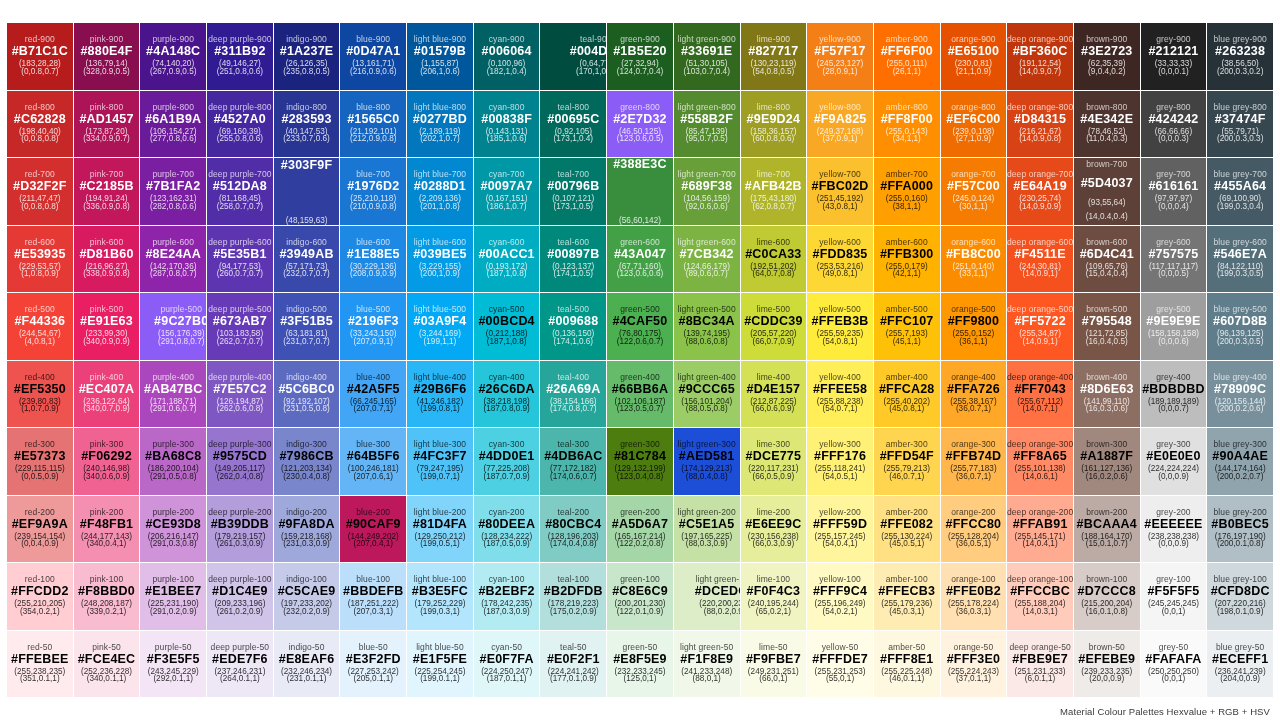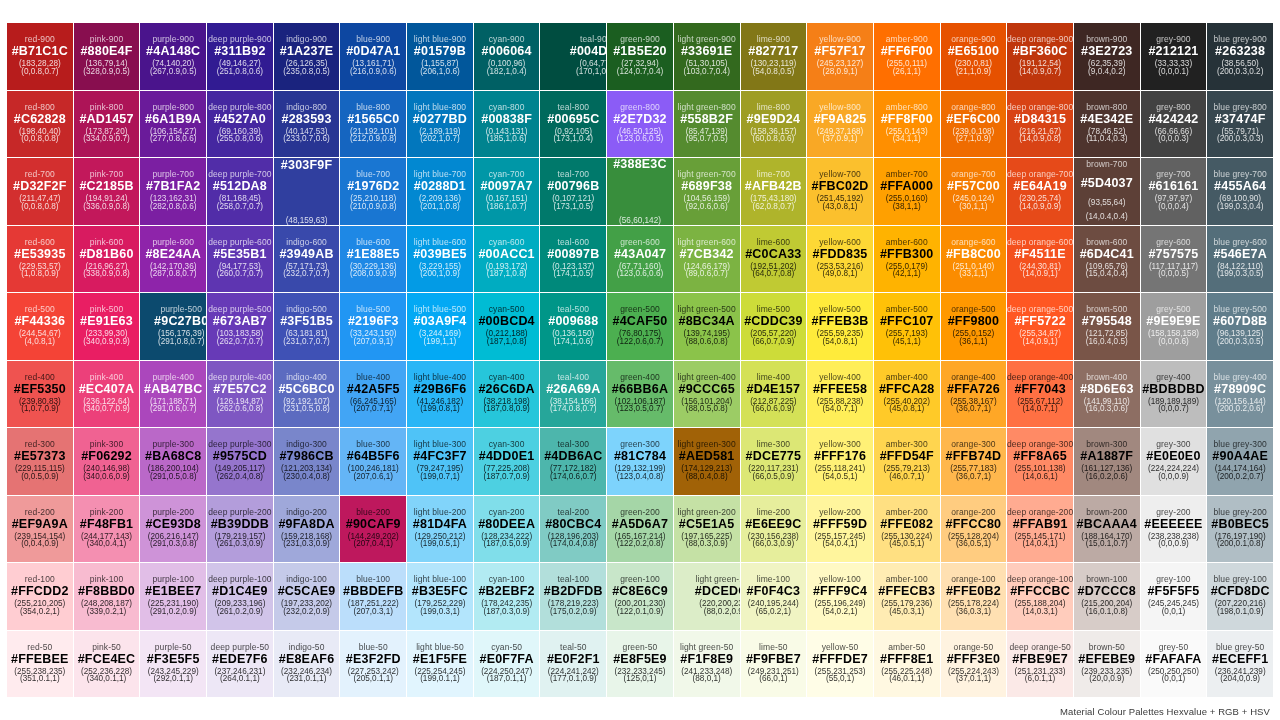--- a/index.html
+++ b/index.html
@@ -535,21 +535,21 @@
         <div class="hex">#F44336</div>
         <div class="rgb">(244,54,67)</div>
         <div class="hsv">(4,0.8,1)</div>
       </div>
       <div class="cell dark" style="background: rgb(233, 30, 99);">
         <div class="name">pink-500</div>
         <div class="hex">#E91E63</div>
         <div class="rgb">(233,99,30)</div>
         <div class="hsv">(340,0.9,0.9)</div>
       </div>
-      <div class="cell dark" style="background: #0c4a6e; padding-left: 16px;">
+      <div class="cell dark" style="background: #8b5cf6; padding-left: 16px;">
         <div class="name">purple-500</div>
         <div class="hex">#9C27B0</div>
         <div class="rgb">(156,176,39)</div>
         <div class="hsv">(291,0.8,0.7)</div>
       </div>
       <div class="cell dark" style="background: rgb(103, 58, 183);">
         <div class="name">deep purple-500</div>
         <div class="hex">#673AB7</div>
         <div class="rgb">(103,183,58)</div>
         <div class="hsv">(262,0.7,0.7)</div>
@@ -805,27 +805,27 @@
         <div class="hex">#4DD0E1</div>
         <div class="rgb">(77,225,208)</div>
         <div class="hsv">(187,0.7,0.9)</div>
       </div>
       <div class="cell light" style="background: rgb(77, 182, 172);">
         <div class="name">teal-300</div>
         <div class="hex">#4DB6AC</div>
         <div class="rgb">(77,172,182)</div>
         <div class="hsv">(174,0.6,0.7)</div>
       </div>
-      <div class="cell light" style="background: #7dd3fc;">
+      <div class="cell light" style="background: #4d7c0f;">
         <div class="name">green-300</div>
         <div class="hex">#81C784</div>
         <div class="rgb">(129,132,199)</div>
         <div class="hsv">(123,0.4,0.8)</div>
       </div>
-      <div class="cell light" style="background: #a16207;">
+      <div class="cell light" style="background: #1d4ed8;">
         <div class="name">light green-300</div>
         <div class="hex">#AED581</div>
         <div class="rgb">(174,129,213)</div>
         <div class="hsv">(88,0.4,0.8)</div>
       </div>
       <div class="cell light" style="background: rgb(220, 231, 117);">
         <div class="name">lime-300</div>
         <div class="hex">#DCE775</div>
         <div class="rgb">(220,117,231)</div>
         <div class="hsv">(66,0.5,0.9)</div>

